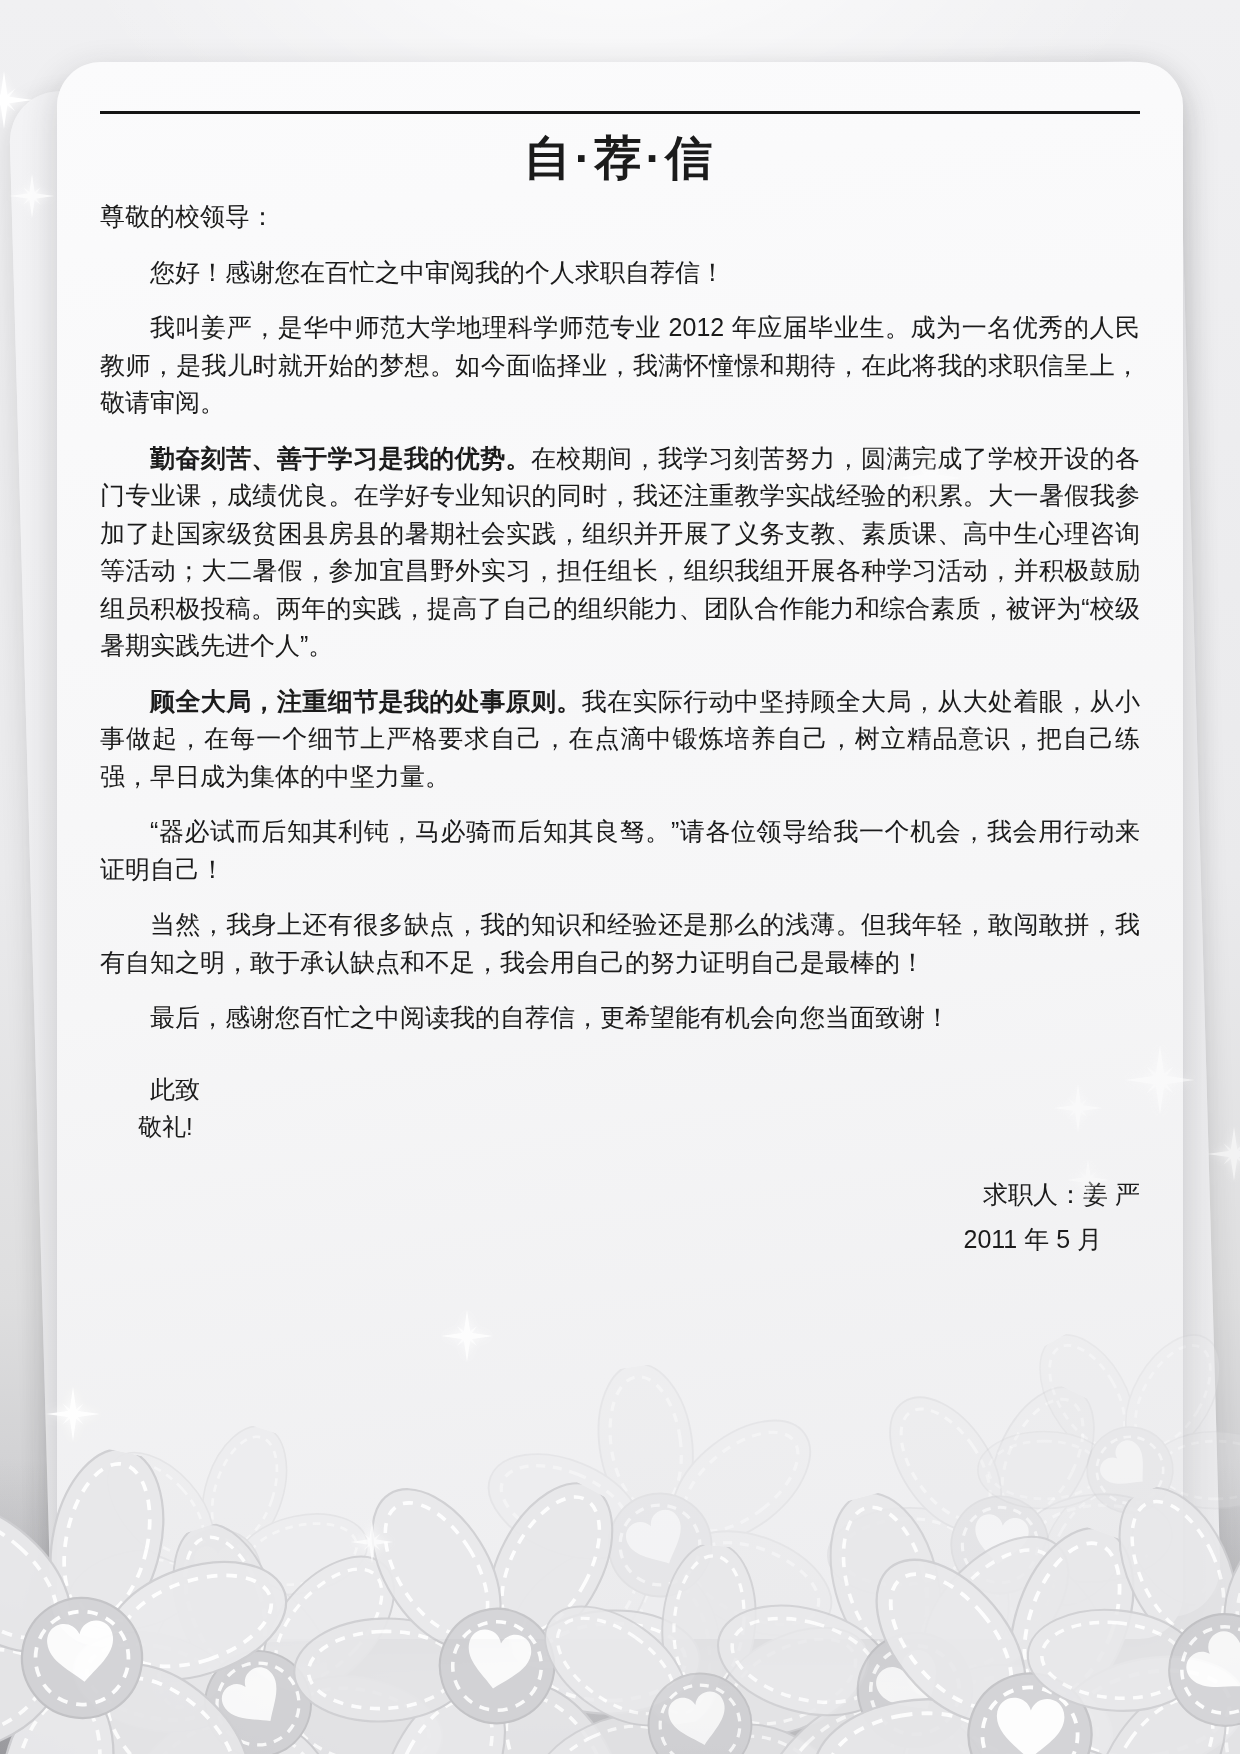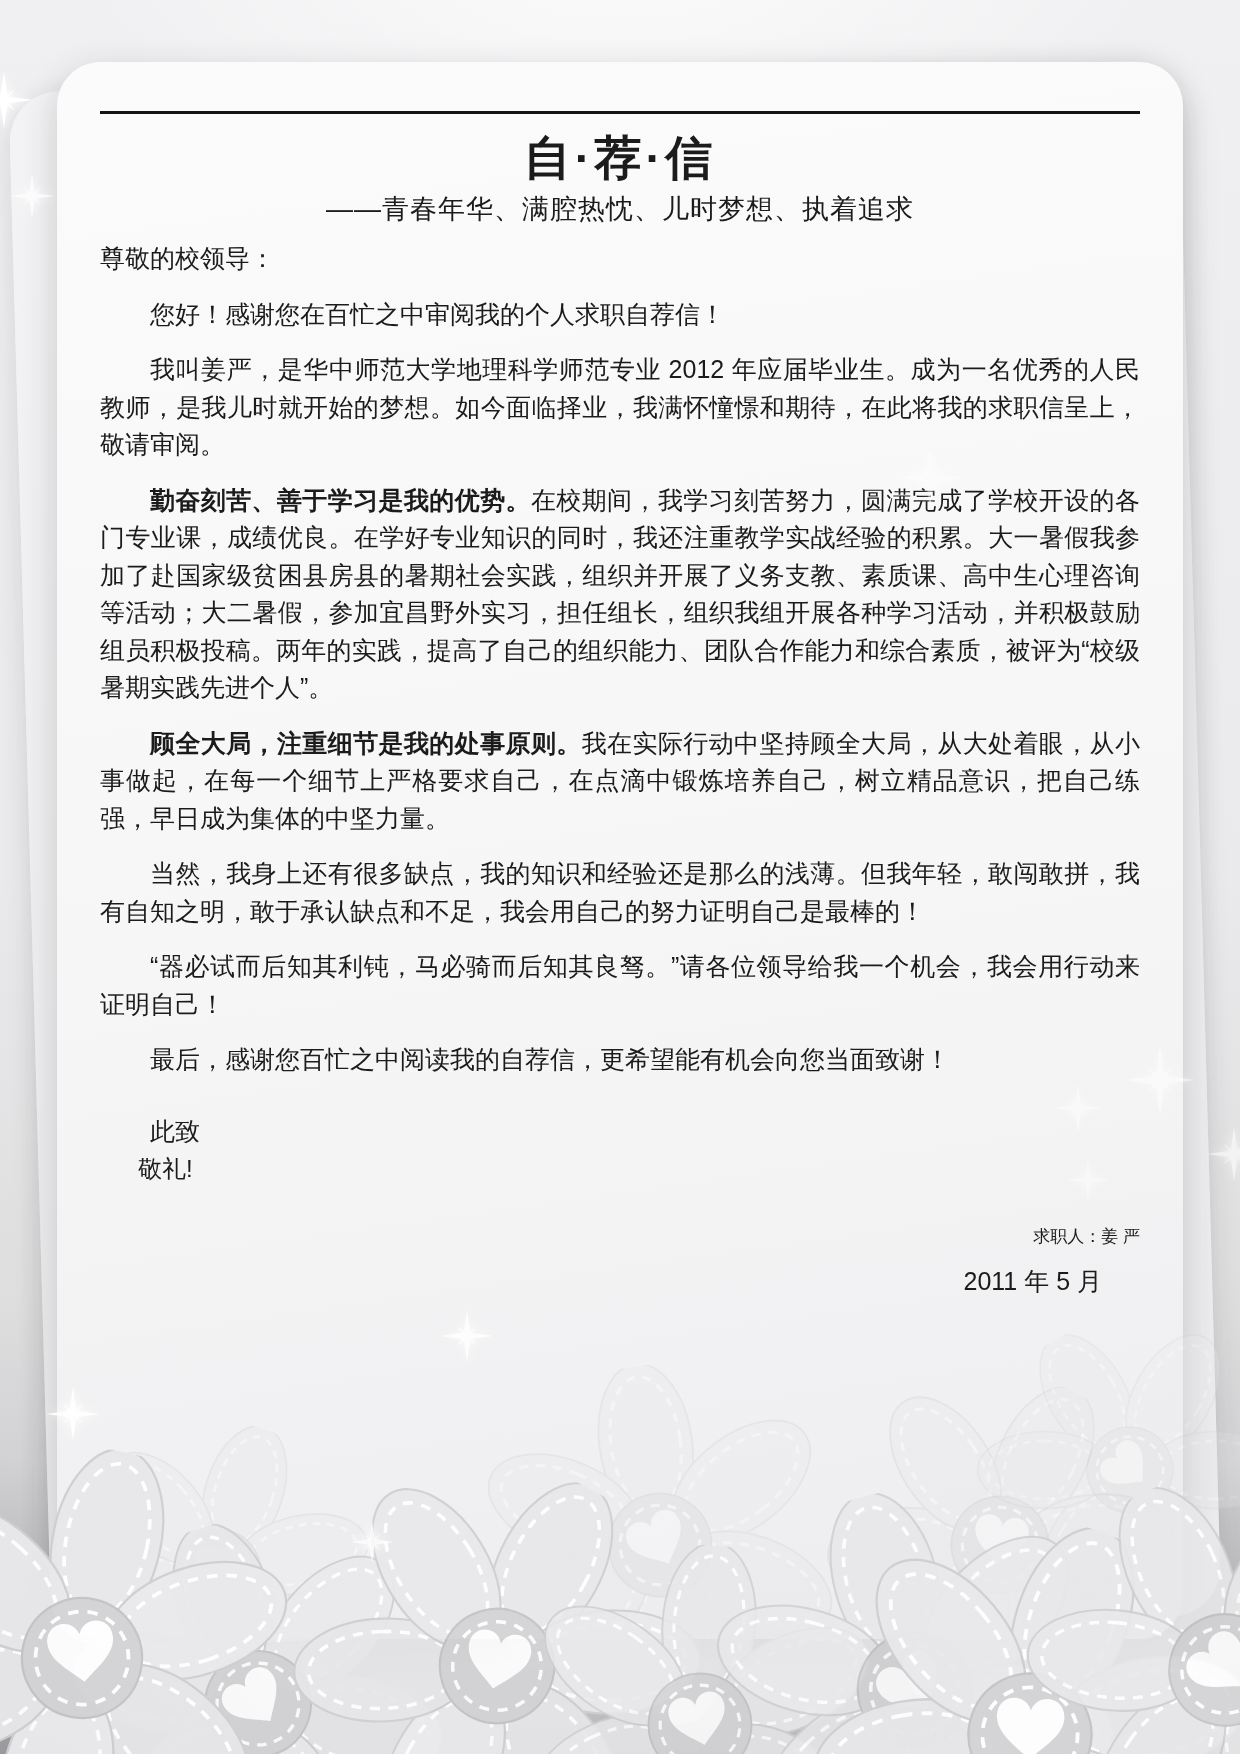--- a/index.html
+++ b/index.html
@@ -43,21 +43,21 @@
     text-align:center;letter-spacing:1px;
   }
   .salutation{margin-top:12px;font-size:25px;line-height:37.5px;}
   .para{
     margin:18px 0 0 0;font-size:25px;line-height:37.5px;
     text-align:justify;text-indent:2em;
   }
   .para .lead{font-weight:700;}
   .cizhi{margin-top:34px;font-size:25px;line-height:37.5px;text-indent:2em;}
   .jingli{margin-top:0;font-size:24px;line-height:37.5px;margin-left:38px;}
-  .signature{margin-top:30px;font-size:17px;line-height:37.5px;text-align:right;}
+  .signature{margin-top:30px;font-size:25px;line-height:37.5px;text-align:right;}
   .date{margin-top:8px;font-size:25px;line-height:37.5px;text-align:right;padding-right:38px;}
   .flower{position:absolute;pointer-events:none;}
   .flower.front{z-index:7;}
   .flower.pale{z-index:4;}
   .sparkle{
     position:absolute;z-index:8;pointer-events:none;
     filter:drop-shadow(0 0 5px rgba(255,255,255,.95));
   }
   .defs{position:absolute;width:0;height:0;overflow:hidden;}
 </style>
@@ -119,29 +119,28 @@
   <svg class="flower pale" style="left:830px;top:1375px;width:340px;height:340px;opacity:.35;transform:rotate(26deg);">
       <use href="#flower"></use>
     </svg>
   <svg class="flower pale" style="left:980px;top:1320px;width:300px;height:300px;opacity:.25;transform:rotate(-30deg);">
       <use href="#flower"></use>
     </svg>
 
   <div class="content">
     <div class="rule"></div>
     <div class="title">自·荐·信</div>
-    <div class="subtitle">——青春年华、满腔热忱、儿时梦想、执着追求</div>
     <div class="salutation">尊敬的校领导：</div>
 
     <div class="para"><span class="lead"></span><span>您好！感谢您在百忙之中审阅我的个人求职自荐信！</span></div>
     <div class="para"><span class="lead"></span><span>我叫姜严，是华中师范大学地理科学师范专业 2012 年应届毕业生。成为一名优秀的人民教师，是我儿时就开始的梦想。如今面临择业，我满怀憧憬和期待，在此将我的求职信呈上，敬请审阅。</span></div>
     <div class="para"><span class="lead">勤奋刻苦、善于学习是我的优势。</span><span>在校期间，我学习刻苦努力，圆满完成了学校开设的各门专业课，成绩优良。在学好专业知识的同时，我还注重教学实战经验的积累。大一暑假我参加了赴国家级贫困县房县的暑期社会实践，组织并开展了义务支教、素质课、高中生心理咨询等活动；大二暑假，参加宜昌野外实习，担任组长，组织我组开展各种学习活动，并积极鼓励组员积极投稿。两年的实践，提高了自己的组织能力、团队合作能力和综合素质，被评为“校级暑期实践先进个人”。</span></div>
     <div class="para"><span class="lead">顾全大局，注重细节是我的处事原则。</span><span>我在实际行动中坚持顾全大局，从大处着眼，从小事做起，在每一个细节上严格要求自己，在点滴中锻炼培养自己，树立精品意识，把自己练强，早日成为集体的中坚力量。</span></div>
+    <div class="para"><span class="lead"></span><span>“器必试而后知其利钝，马必骑而后知其良驽。”请各位领导给我一个机会，我会用行动来证明自己！</span></div>
     <div class="para"><span class="lead"></span><span>当然，我身上还有很多缺点，我的知识和经验还是那么的浅薄。但我年轻，敢闯敢拼，我有自知之明，敢于承认缺点和不足，我会用自己的努力证明自己是最棒的！</span></div>
-    <div class="para"><span class="lead"></span><span>“器必试而后知其利钝，马必骑而后知其良驽。”请各位领导给我一个机会，我会用行动来证明自己！</span></div>
     <div class="para"><span class="lead"></span><span>最后，感谢您百忙之中阅读我的自荐信，更希望能有机会向您当面致谢！</span></div>
 
     <div class="cizhi">此致</div>
     <div class="jingli">敬礼!</div>
     <div class="signature">求职人：姜 严</div>
     <div class="date">2011 年 5 月</div>
   </div>
 
   <svg class="flower front" style="left:73px;top:1519px;width:370px;height:370px;opacity:.92;transform:rotate(-18deg);">
       <use href="#flower"></use>

